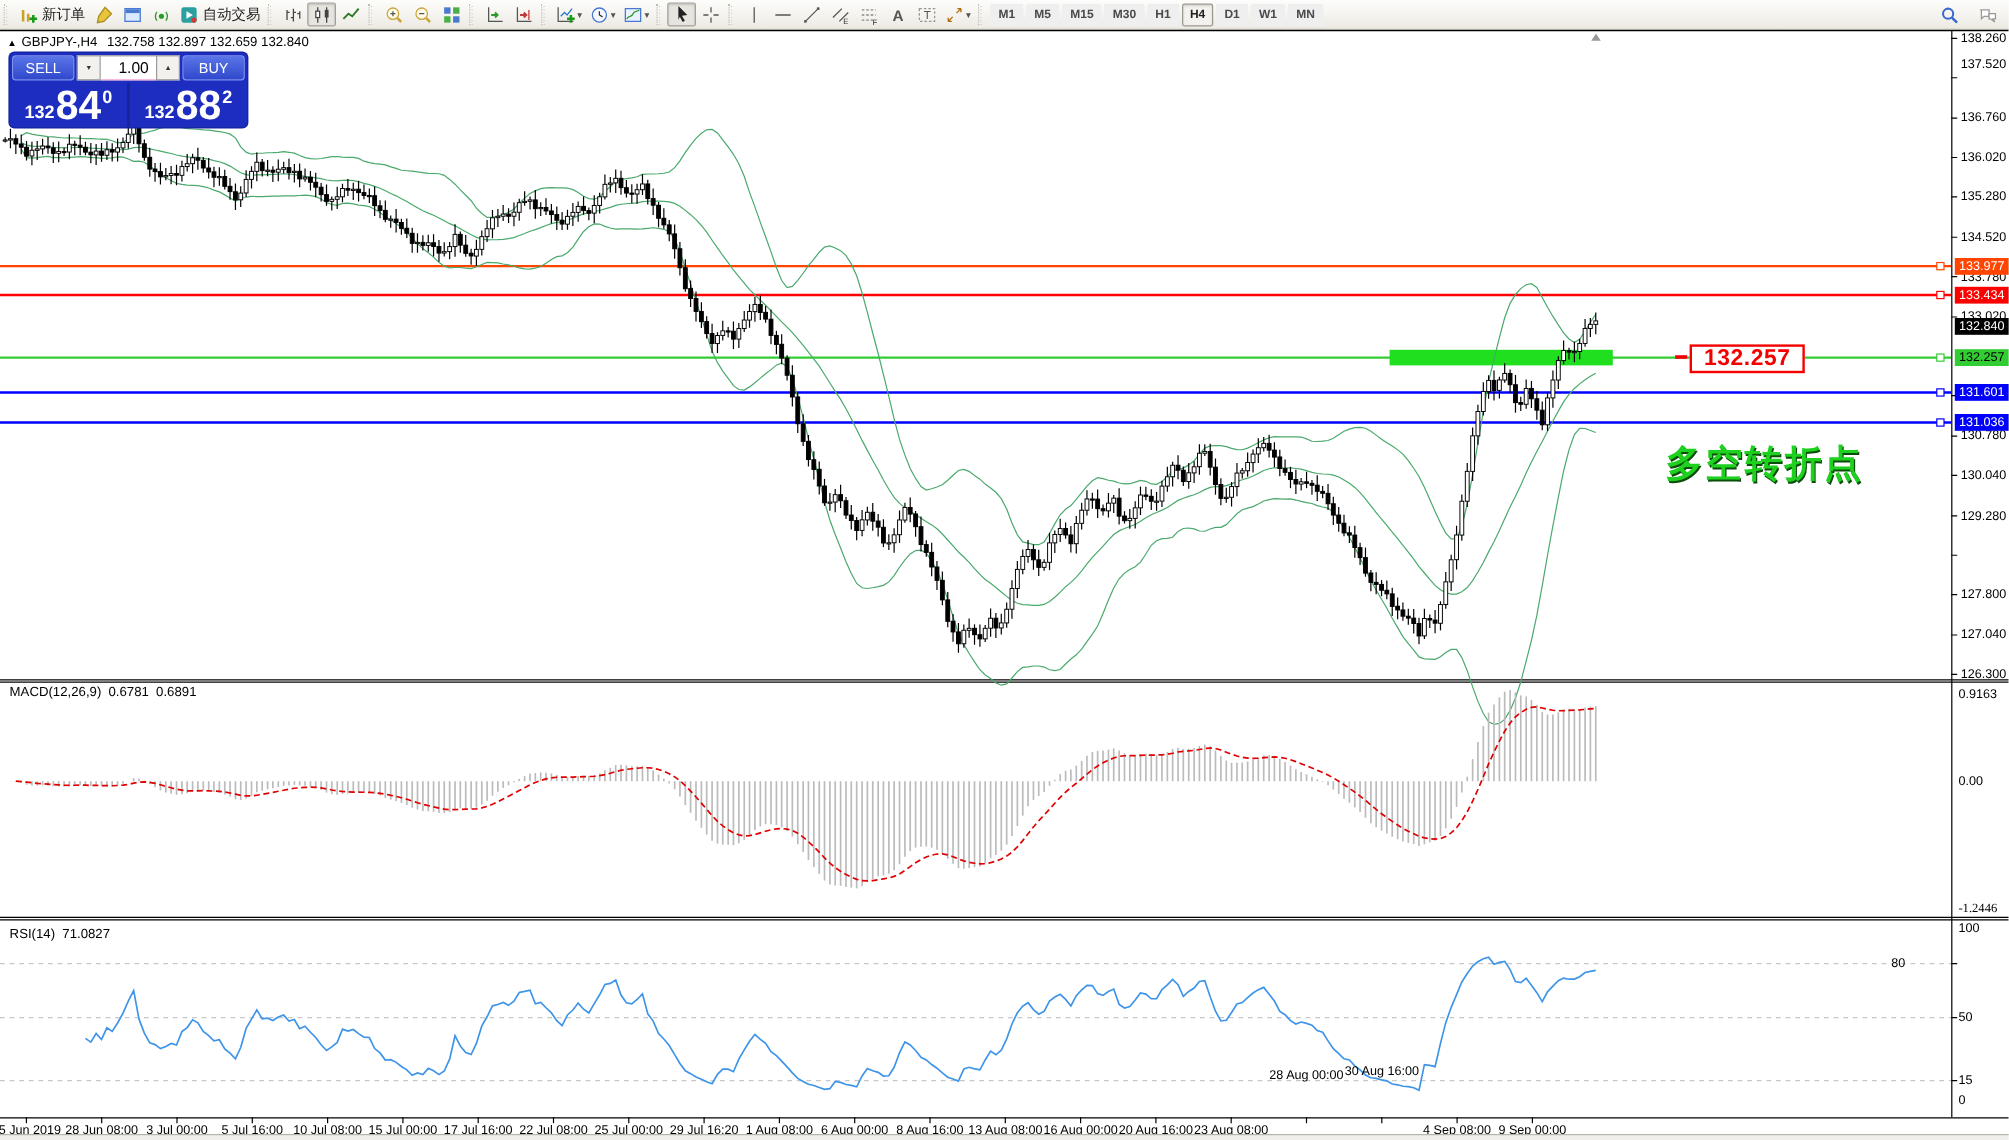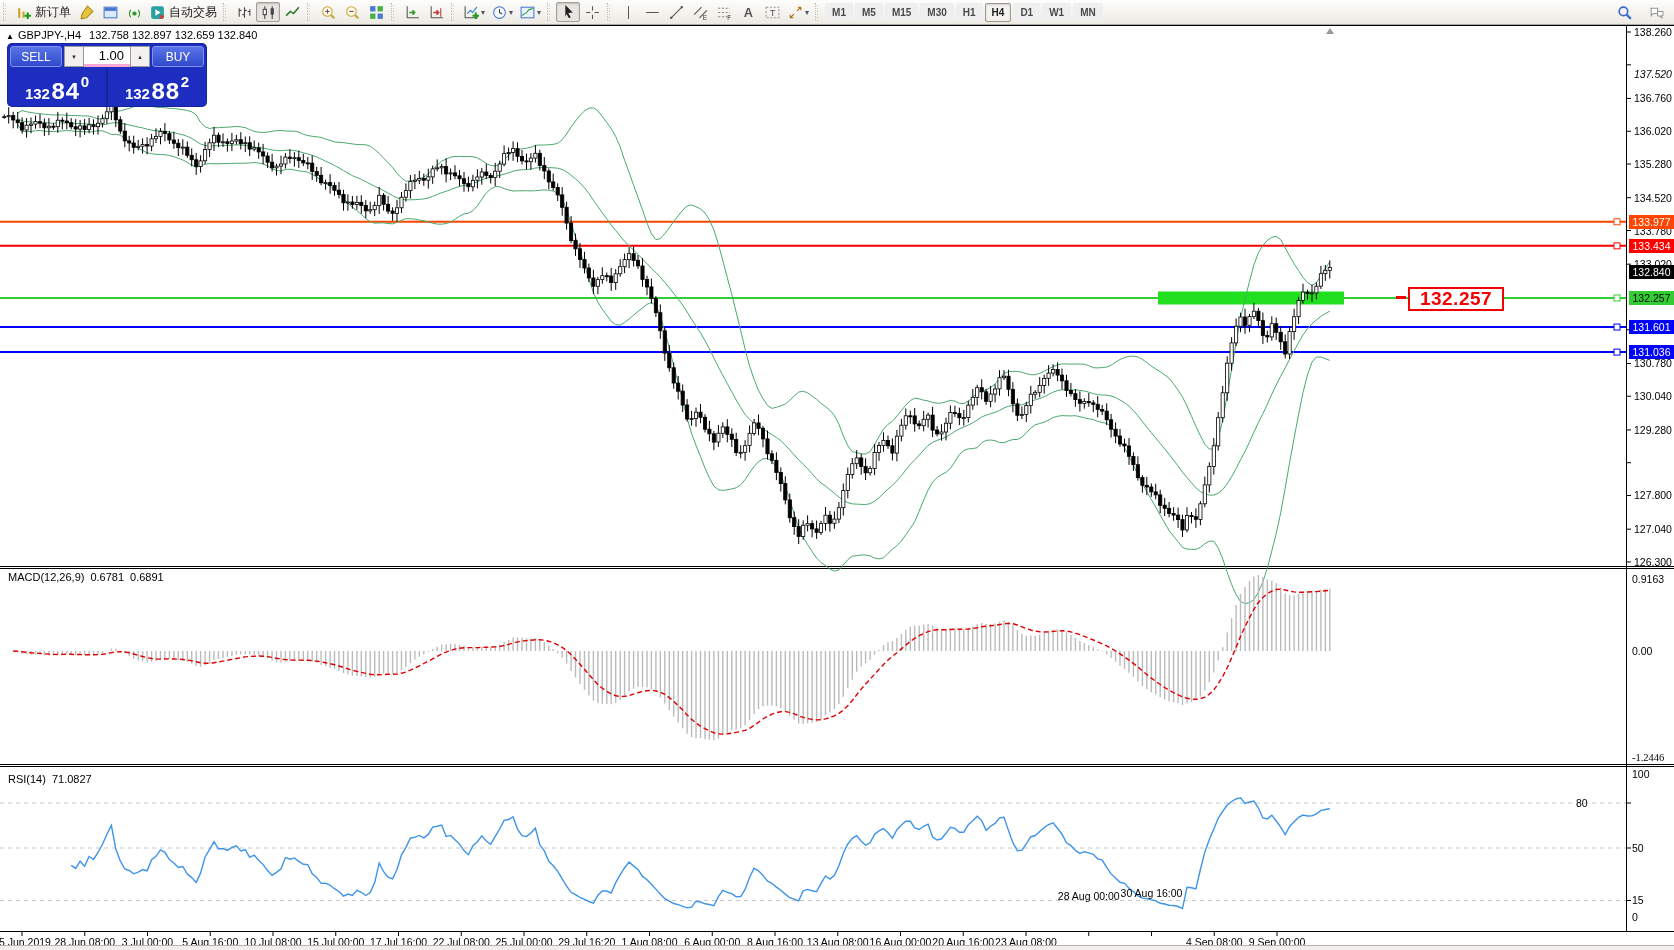--- a/index.html
+++ b/index.html
@@ -20,25 +20,25 @@
   .abs{position:absolute;}
   #symbol-line{left:6px;top:4px;font-size:11px;color:#000;white-space:nowrap;}
   #symbol-line .tri{font-size:8px;margin-right:4px;}
   #symbol-line b{font-weight:normal;margin-right:8px;}
   
   #trade-panel{left:8px;top:19px;width:198px;border-radius:4px;background:#1c2dc0;box-shadow:0 0 0 1px #16239b;overflow:hidden;}
   #tp-row1{display:flex;align-items:stretch;height:25px;}
   .tp-btn{flex:0 0 50px;display:flex;align-items:center;justify-content:center;color:#fff;font-size:12px;background:linear-gradient(#5a74e8,#3049cc);border:1px solid #7f93ef;border-radius:3px;margin:2px;}
   .tp-spin{flex:1;display:flex;margin:2px 0;}
   .tp-arrow{width:18px;background:#f2f1ee;border:1px solid #9a9a9a;display:flex;align-items:center;justify-content:center;font-size:6px;color:#333;}
-  .tp-vol{flex:1;background:#fff;border-top:1px solid #9a9a9a;border-bottom:3px solid #f9a8d4;font-size:13px;color:#000;display:flex;align-items:center;justify-content:flex-end;padding-right:6px;}
+  .tp-vol{flex:1;background:#fff;border-top:1px solid #9a9a9a;border-bottom:1px solid #f9a8d4;font-size:13px;color:#000;display:flex;align-items:center;justify-content:flex-end;padding-right:6px;}
   #tp-row2{display:flex;height:37px;}
   .tp-price{flex:1;display:flex;align-items:flex-end;justify-content:center;color:#fff;padding-bottom:3px;}
   .tp-price .small{font-size:15px;font-weight:bold;line-height:1;margin-bottom:2px;}
-  .tp-price .big{font-size:24px;font-weight:bold;line-height:.82;margin:0 1px;font-family:Liberation Mono, monospace;}
+  .tp-price .big{font-size:34px;font-weight:bold;line-height:.82;margin:0 1px;}
   .tp-price .sup{font-size:15px;font-weight:bold;line-height:1;margin-bottom:14px;}
   #tp-sep{width:2px;background:#16239b;}
   
   .ind-label{font-size:11px;color:#000;white-space:nowrap;}
   .ind-label span{margin-right:6px;}
   
   .ytick{position:absolute;font-size:10.5px;color:#000;white-space:nowrap;}
   .badge{position:absolute;left:1629px;width:45px;height:14px;font-size:10.5px;line-height:14px;text-align:center;white-space:nowrap;}
   .xtick{position:absolute;font-size:10.5px;color:#000;white-space:nowrap;transform:translateX(-50%);}
   
@@ -1248,24 +1248,25 @@
 
   <div class="abs ind-label" style="left:8px;top:546px">
     <span>MACD(12,26,9)</span><span>0.6781</span><span>0.6891</span>
   </div>
   <div class="abs ind-label" style="left:8px;top:748px">
     <span>RSI(14)</span><span>71.0827</span>
   </div>
 
   <div class="abs" id="price-box-anchor"></div>
   <div class="abs" id="price-box">132.257</div>
+  <div class="abs" id="note-cn">多空转折点</div>
 
   <div id="overlays">
       <div class="ytick" style="left: 1634px; top: 1px;">138.260</div>
-      <div class="ytick" style="left: 1634px; top: 43px; font-style: italic;">137.520</div>
+      <div class="ytick" style="left: 1634px; top: 23px;">137.520</div>
       <div class="ytick" style="left: 1634px; top: 67.465px;">136.760</div>
       <div class="ytick" style="left: 1634px; top: 100.254px;">136.020</div>
       <div class="ytick" style="left: 1634px; top: 133.044px;">135.280</div>
       <div class="ytick" style="left: 1634px; top: 166.719px;">134.520</div>
       <div class="ytick" style="left: 1634px; top: 199.509px;">133.780</div>
       <div class="ytick" style="left: 1634px; top: 233.184px;">133.020</div>
       <div class="ytick" style="left: 1634px; top: 298.763px;">131.540</div>
       <div class="ytick" style="left: 1634px; top: 332.439px;">130.780</div>
       <div class="ytick" style="left: 1634px; top: 365.228px;">130.040</div>
       <div class="ytick" style="left: 1634px; top: 398.904px;">129.280</div>
@@ -1283,21 +1284,21 @@
       <div class="ytick" style="left: 1632px; top: 620px;">0.00</div>
       <div class="ytick" style="left: 1632px; top: 727px; font-family: Liberation Serif, serif;">-1.2446</div>
       <div class="ytick" style="left: 1632px; top: 743px;">100</div>
       <div class="ytick" style="left: 1551px; top: 772px; margin-left: 25px;">80</div>
       <div class="ytick" style="left: 1632px; top: 817px;">50</div>
       <div class="ytick" style="left: 1632px; top: 869px;">15</div>
       <div class="ytick" style="left: 1632px; top: 886px;">0</div>
       <div class="xtick" style="left: 22px; top: 911px;">25 Jun 2019</div>
       <div class="xtick" style="left: 84.75px; top: 911px;">28 Jun 08:00</div>
       <div class="xtick" style="left: 147.5px; top: 911px;">3 Jul 00:00</div>
-      <div class="xtick" style="left: 210.25px; top: 911px;">5 Aug 16:00</div>
+      <div class="xtick" style="left: 210.25px; top: 911px;">5 Jul 16:00</div>
       <div class="xtick" style="left: 273px; top: 911px;">10 Jul 08:00</div>
       <div class="xtick" style="left: 335.75px; top: 911px;">15 Jul 00:00</div>
       <div class="xtick" style="left: 398.5px; top: 911px;">17 Jul 16:00</div>
       <div class="xtick" style="left: 461.25px; top: 911px;">22 Jul 08:00</div>
       <div class="xtick" style="left: 524px; top: 911px;">25 Jul 00:00</div>
       <div class="xtick" style="left: 586.75px; top: 911px;">29 Jul 16:20</div>
       <div class="xtick" style="left: 649.5px; top: 911px; text-align: center;">1 Aug 08:00</div>
       <div class="xtick" style="left: 712.25px; top: 911px;">6 Aug 00:00</div>
       <div class="xtick" style="left: 775px; top: 911px;">8 Aug 16:00</div>
       <div class="xtick" style="left: 837.75px; top: 911px;">13 Aug 08:00</div>

